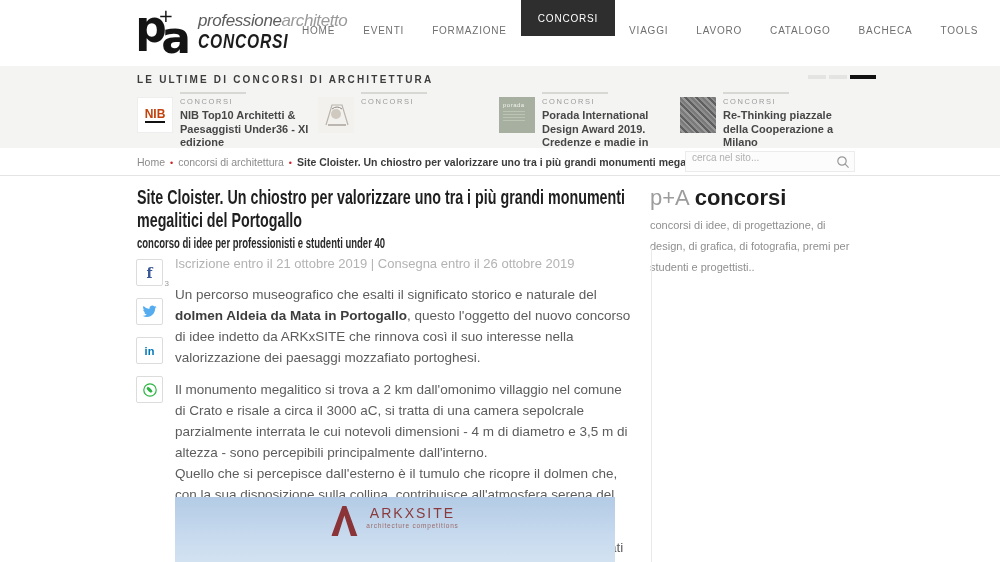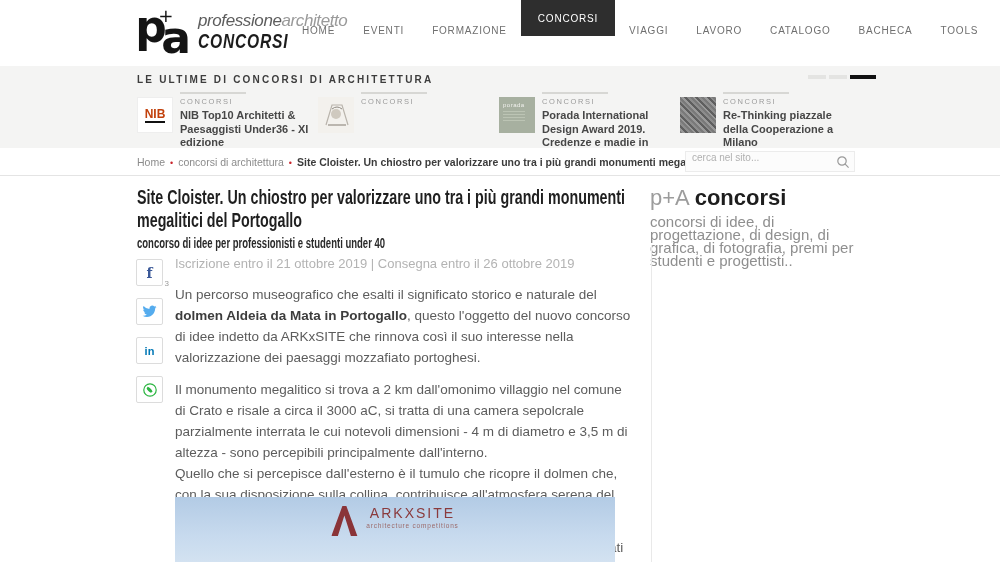--- a/index.html
+++ b/index.html
@@ -80,21 +80,21 @@
   .para { font-size:13.5px; line-height:21px; color:#5c5c5c; margin-bottom:11px; white-space:pre-line; }
   .para .b { font-weight:700; color:#3d3d3d; }
   .ext-link { color:#5f7284; text-decoration:none; border-bottom:1px dotted #a7b4bf; cursor:pointer; }
   .ext-icon { color:#5f7284; font-size:11px; }
 
   
   .sidebar { position:absolute; left:650px; top:186px; width:212px; }
   .side-title { font-size:22px; line-height:24px; }
   .side-prefix { color:#9c9c9c; }
   .side-name { color:#1d1d1d; font-weight:700; }
-  .side-desc { margin-top:5px; font-size:15px; line-height:13px; color:#8f8f8f; }
+  .side-desc { margin-top:5px; font-size:11px; line-height:21px; color:#8f8f8f; }
   .side-divider { position:absolute; left:651px; top:246px; width:1px; height:316px; background:#e9e9e9; }
 
   
   .hero { position:absolute; left:175px; top:497px; width:440px; height:65px;
           background:linear-gradient(180deg,#b3cbe5 0%,#c7daee 60%,#d3e2f1 100%); }
   .hero-logo { position:absolute; left:50%; top:9px; transform:translateX(-50%);
                display:flex; align-items:flex-start; }
   .hero-text { margin-left:8px;text-align:center; }
   .hero-name { font-size:14px; letter-spacing:2px; color:#8a3a3c; line-height:15px; }
   .hero-sub { font-size:6.5px; letter-spacing:.8px; color:#9b6a6a; margin-top:1px; }

